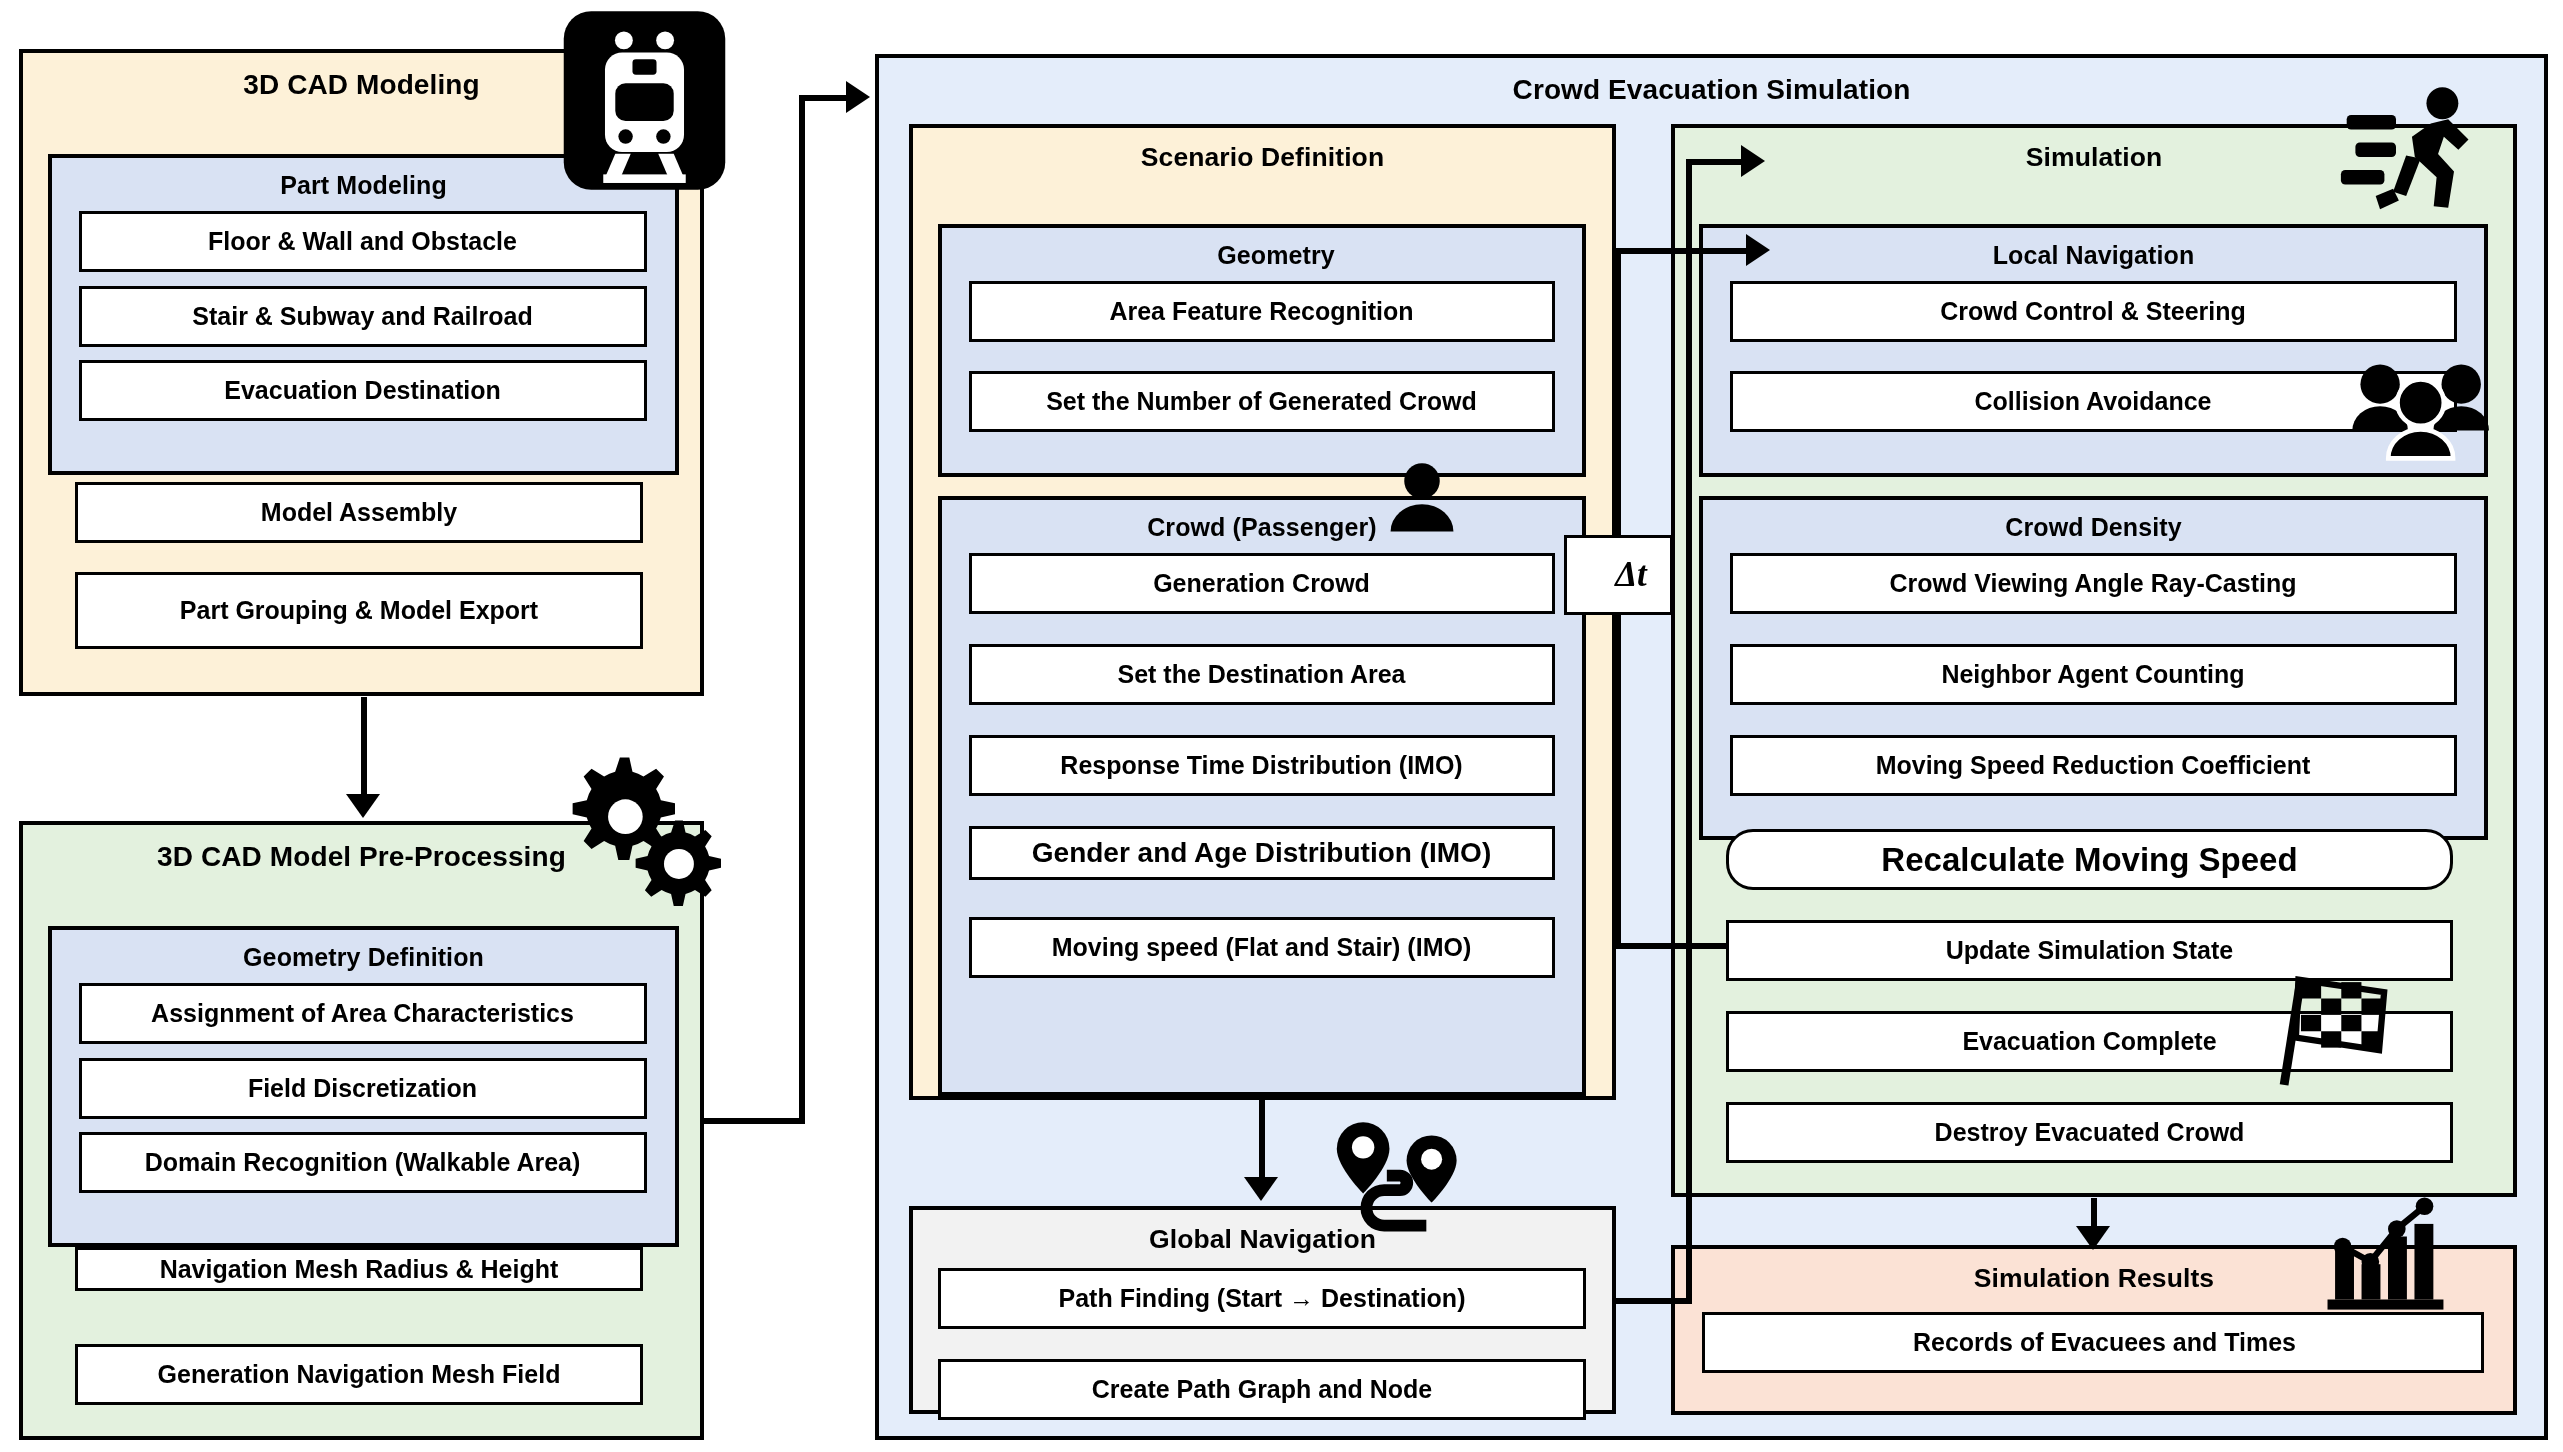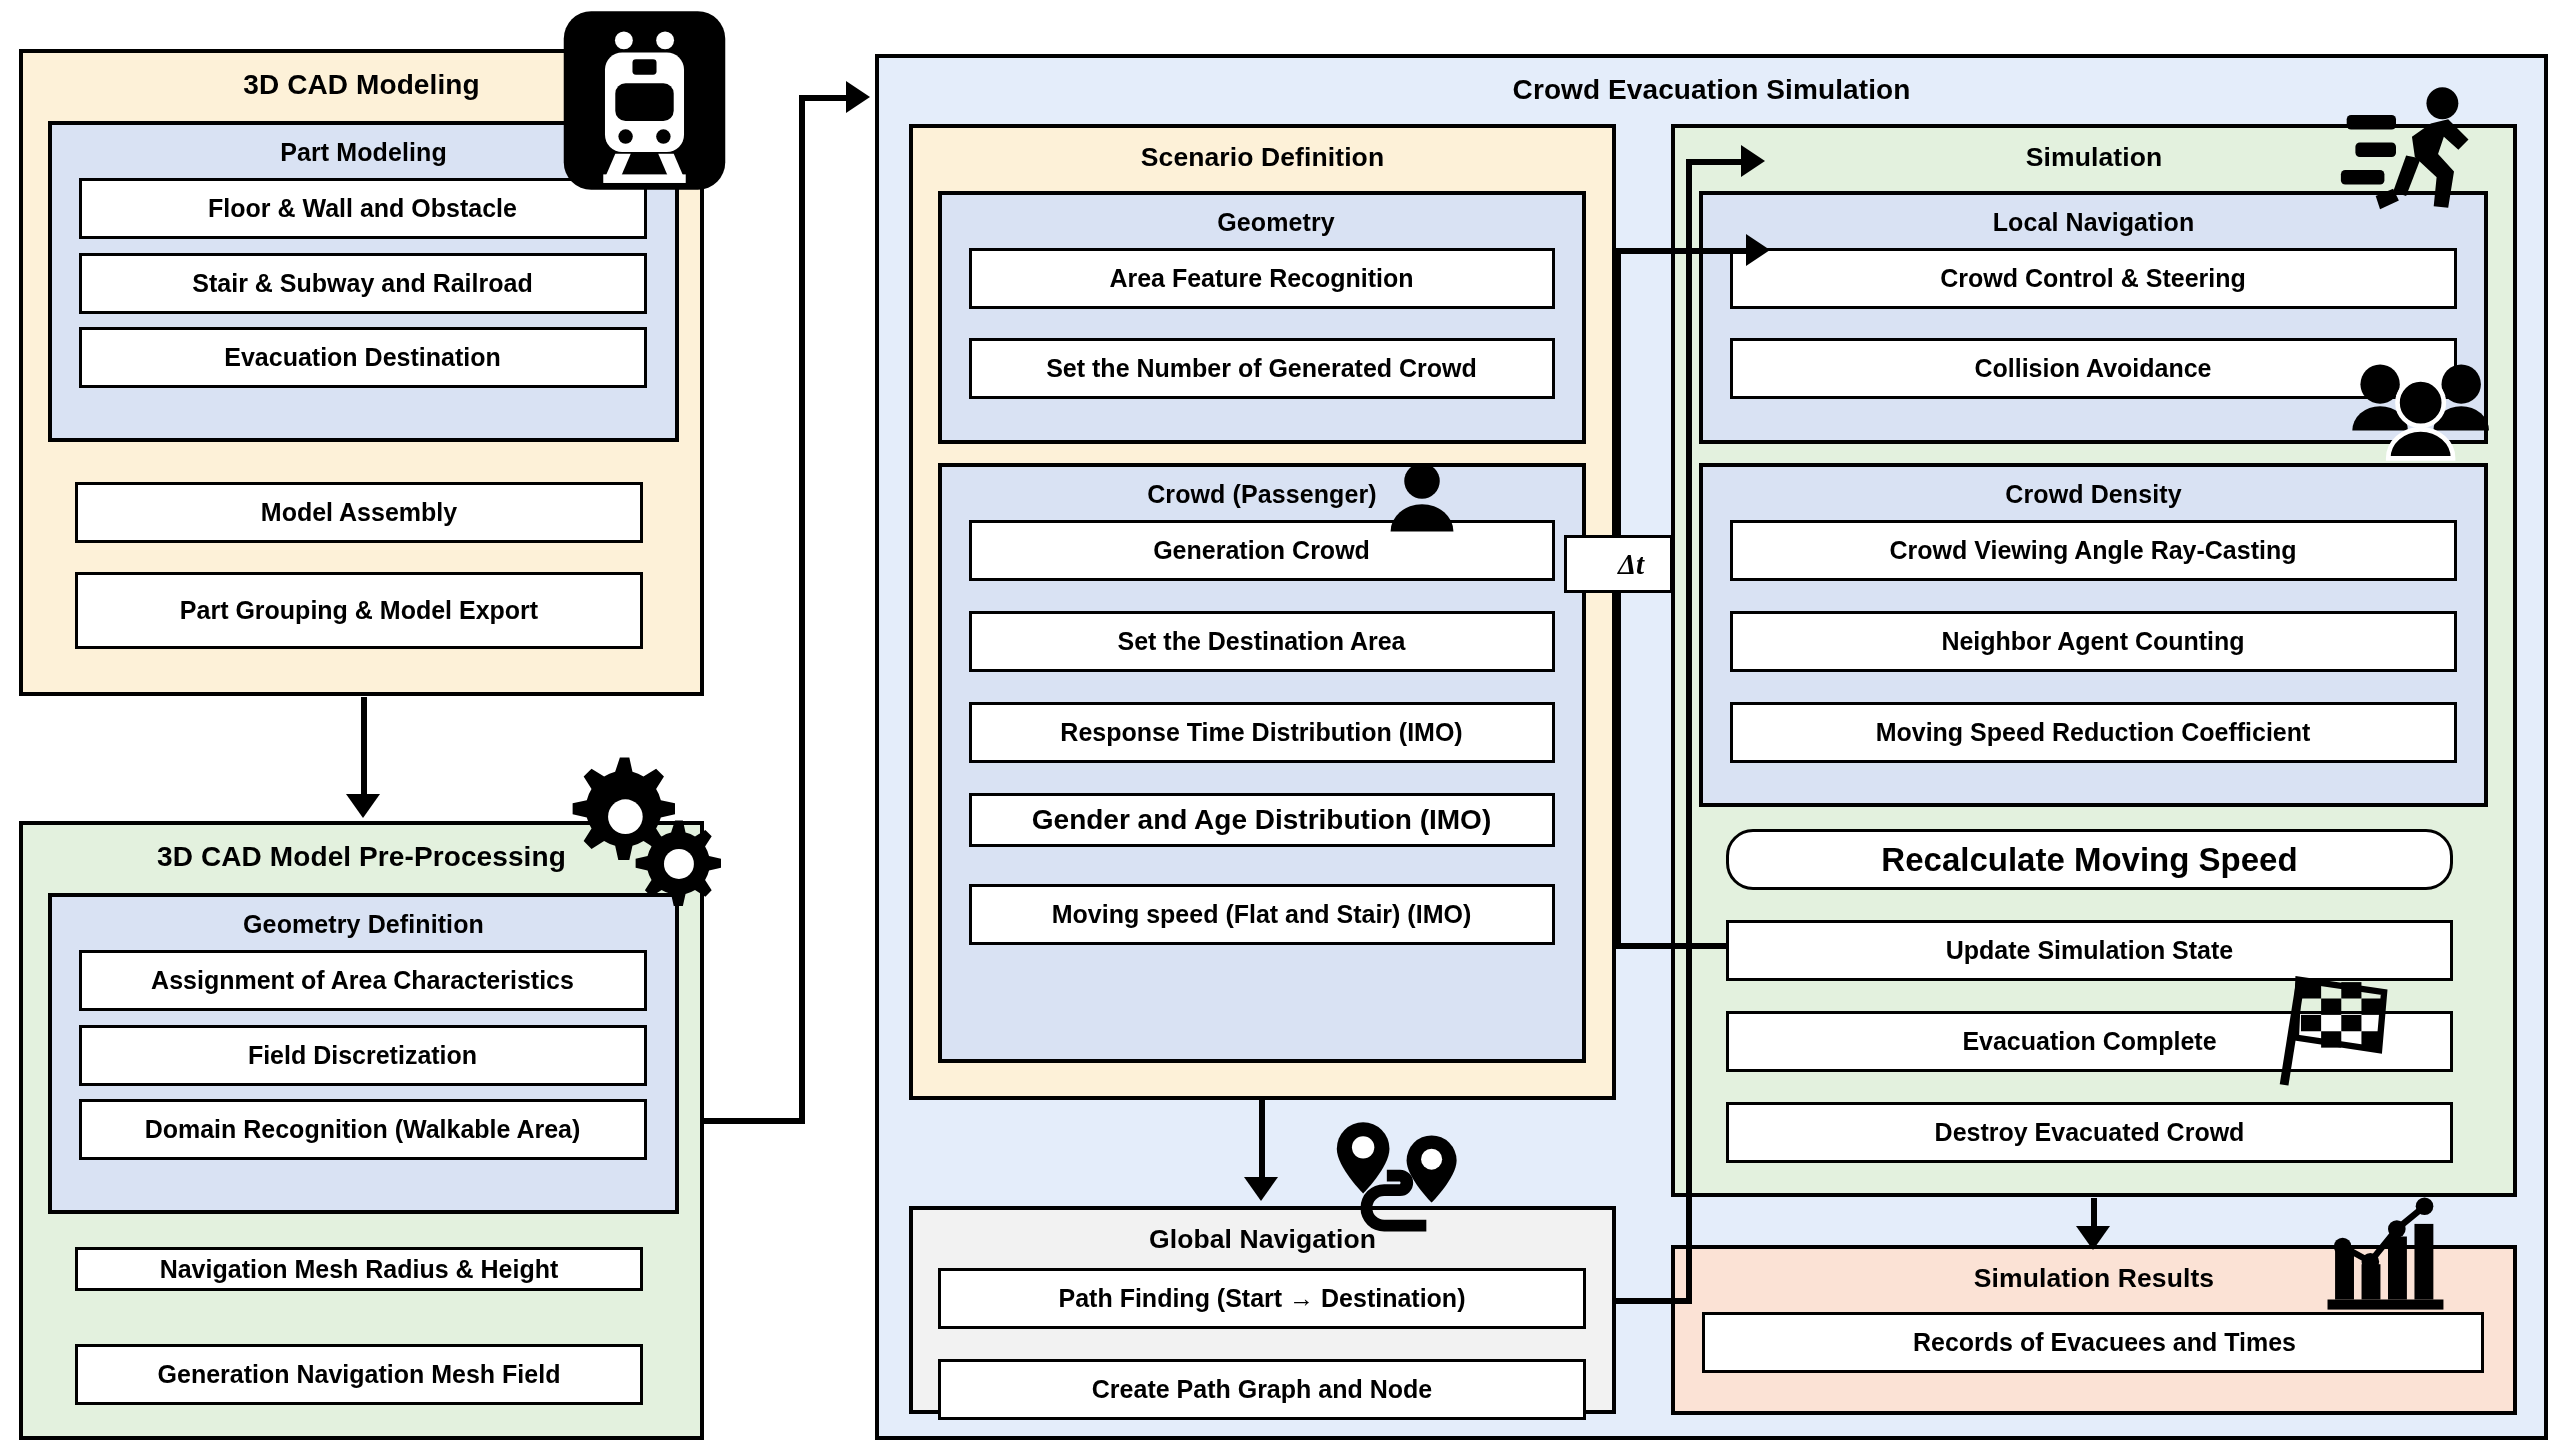--- a/index.html
+++ b/index.html
@@ -13,21 +13,21 @@
      text-align:center;font-weight:bold;color:#000;
      letter-spacing:0.1px;white-space:nowrap;
   }
   .leaf{
      position:absolute;box-sizing:border-box;background:#fff;
      border:3.8px solid #000;display:flex;align-items:center;justify-content:center;
      font-weight:bold;color:#000;white-space:nowrap;
   }
   .cream{background:#FDF1D8;}
   .green{background:#E3F1DE;}
-  .blue{background:#D9E2F3;}
+  .blue{background:#D9E2F3;margin-top:33px;}
   .outerblue{background:#E4EDFA;}
   .gray{background:#F2F2F2;}
   .orange{background:#FBE2D5;}
 
   
   .ln{position:absolute;background:#000;}
   .arrow-d{position:absolute;width:0;height:0;border-left:17.7px solid transparent;border-right:17.7px solid transparent;border-top:24px solid #000;}
   .arrow-r{position:absolute;width:0;height:0;border-top:16.4px solid transparent;border-bottom:16.4px solid transparent;border-left:24px solid #000;}
 
   .dtbox{position:absolute;box-sizing:border-box;background:#fff;border:3.8px solid #000;
@@ -253,20 +253,20 @@
     <div class="ln" style="left:737px;top:1240px;width:76px;height:5.7px;"></div>
     <div class="ln" style="left:807px;top:101px;width:5.7px;height:1143px;"></div>
     <div class="ln" style="left:807px;top:101px;width:59px;height:5.7px;"></div>
     <div class="arrow-r" style="left:862px;top:87px;"></div>
 
     <div class="ln" style="left:736px;top:885px;width:111px;height:5.7px;"></div>
     <div class="ln" style="left:736px;top:190px;width:5.7px;height:701px;"></div>
     <div class="ln" style="left:736px;top:190px;width:136px;height:5.7px;"></div>
     <div class="arrow-r" style="left:867px;top:176px;"></div>
 
-    <div class="dtbox" style="left:685px;top:477px;width:109px;height:58px;font-size:29px;padding-left:25px;">
+    <div class="dtbox" style="left:685px;top:477px;width:109px;height:80px;font-size:35px;padding-left:25px;">
       <span>Δt</span>
     </div>
 
   </div>
 
 </div>
 
 
 </body></html>

